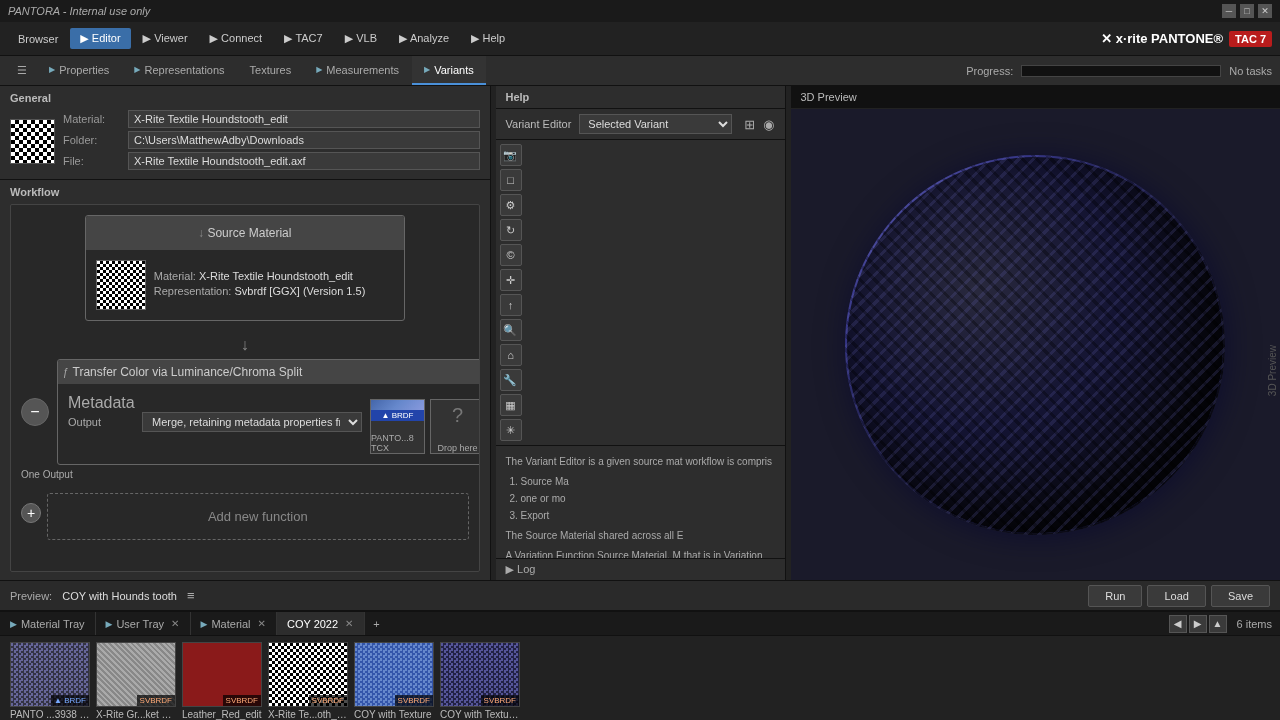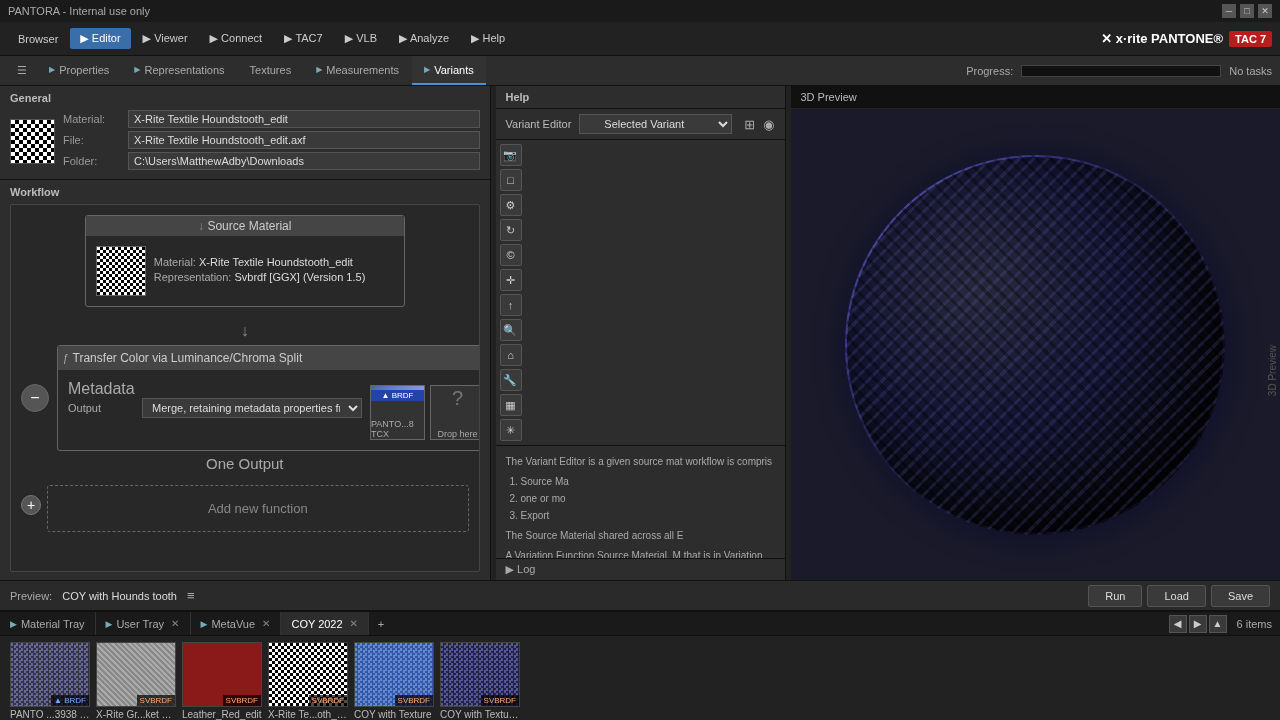--- a/index.html
+++ b/index.html
@@ -1,20 +1,20 @@
 <!DOCTYPE html>
 <html><head>
   <meta charset="utf-8">
   <style>
     * { box-sizing: border-box; margin: 0; padding: 0; }
     body { font-family: Arial, sans-serif; font-size: 11px; background: #2a2a2a; color: #ccc; width: 1280px; height: 720px; overflow: hidden; }
     
     
     .titlebar { background: #1a1a1a; height: 22px; display: flex; align-items: center; padding: 0 8px; justify-content: space-between; }
-    .titlebar-title { font-size: 11px; color: #aaa; }
+    .titlebar-title { font-size: 11px; color: #aaa; font-style: italic; }
     .titlebar-controls { display: flex; gap: 4px; }
     .titlebar-btn { width: 14px; height: 14px; background: #555; border: none; color: #ccc; font-size: 9px; cursor: pointer; display: flex; align-items: center; justify-content: center; }
     
     
     .menubar { background: #222; height: 34px; display: flex; align-items: center; padding: 0 8px; justify-content: space-between; border-bottom: 1px solid #111; }
     .menubar-left { display: flex; align-items: center; gap: 2px; }
     .menu-item { padding: 4px 10px; color: #ccc; cursor: pointer; font-size: 11px; border-radius: 2px; display: flex; align-items: center; gap: 4px; }
     .menu-item.active { background: #3a6ea8; color: #fff; }
     .logo-area { display: flex; align-items: center; gap: 6px; }
     .tac7-badge { background: #b91c1c; color: #fff; font-size: 11px; font-weight: bold; padding: 2px 6px; border-radius: 2px; }
@@ -38,52 +38,52 @@
     .field-value { flex: 1; color: #ddd; font-size: 11px; background: #3a3a3a; padding: 2px 5px; border: 1px solid #555; }
     .material-thumb { width: 45px; height: 45px; background: repeating-conic-gradient(#000 0% 25%, #fff 0% 50%) 0 0 / 8px 8px; border: 1px solid #555; margin-right: 8px; }
     .material-info { flex: 1; }
     
     .workflow-section { padding: 6px 10px; flex: 1; overflow: hidden; }
     
     
     .workflow-canvas { background: #282828; border: 1px solid #444; border-radius: 2px; padding: 10px; height: calc(100% - 20px); overflow: hidden; position: relative; }
     
     .source-material-node { width: 320px; margin: 0 auto 10px; border: 1px solid #666; border-radius: 3px; }
-    .source-material-header { background: #454545; padding: 3px; text-align: center; font-size: 12px; color: #ccc; border-radius: 2px 2px 0 0; }
+    .source-material-header { background: #454545; padding: 10px; text-align: center; font-size: 12px; color: #ccc; border-radius: 2px 2px 0 0; }
     .source-material-body { padding: 10px; display: flex; align-items: center; gap: 8px; }
     .source-thumb { width: 50px; height: 50px; background: repeating-conic-gradient(#000 0% 25%, #fff 0% 50%) 0 0 / 6px 6px; border: 1px solid #666; }
     .source-info { flex: 1; }
     .source-info .row { margin-bottom: 3px; font-size: 11px; }
     .source-info .row .lbl { color: #aaa; }
     .source-info .row .val { color: #ddd; }
     
     .arrow-down { text-align: center; font-size: 16px; color: #888; margin: 5px 0; }
     
     .transform-node { border: 1px solid #666; border-radius: 3px; position: relative; }
     .transform-header { background: #454545; padding: 5px; text-align: center; font-size: 12px; color: #ccc; border-radius: 2px 2px 0 0; display: flex; align-items: center; justify-content: center; gap: 4px; }
     .transform-body { padding: 10px; }
     .minus-btn { width: 24px; height: 24px; background: #555; border: 1px solid #666; border-radius: 50%; color: #fff; font-size: 16px; display: flex; align-items: center; justify-content: center; cursor: pointer; position: absolute; left: -35px; top: 50%; transform: translateY(-50%); }
     .output-row { display: flex; align-items: center; gap: 24px; }
     .output-label { color: #aaa; font-size: 11px; width: 50px; }
     .output-select { background: #3a3a3a; border: 1px solid #555; color: #ddd; font-size: 11px; padding: 2px 5px; width: 220px; }
     .material-slot { width: 55px; height: 55px; border: 1px solid #666; background: #333; display: flex; flex-direction: column; align-items: center; justify-content: center; font-size: 10px; color: #aaa; cursor: pointer; }
-    .slot-label { font-size: 9px; color: #aaa; margin-top: 18px; }
+    .slot-label { font-size: 9px; color: #aaa; margin-top: 12px; }
     .slot-drop { width: 45px; height: 40px; display: flex; align-items: center; justify-content: center; font-size: 20px; color: #777; }
     
-    .one-output { text-align: center; font-size: 15px; color: #aaa; margin: 4px 0; }
+    .one-output { font-size: 10px; color: #aaa; margin: 4px 0; }
     
     .add-function-box { border: 1px dashed #666; border-radius: 3px; padding: 15px; text-align: center; color: #888; font-size: 13px; cursor: pointer; display: flex; align-items: center; justify-content: center; gap: 8px; margin-top: 8px; }
     .plus-btn-small { width: 20px; height: 20px; background: #555; border: 1px solid #777; border-radius: 50%; color: #fff; font-size: 14px; display: flex; align-items: center; justify-content: center; cursor: pointer; }
     
     
     .right-panel { width: 290px; background: #2d2d2d; border-right: 1px solid #111; display: flex; flex-direction: column; }
     .help-header { padding: 5px 10px; font-size: 11px; color: #bbb; border-bottom: 1px solid #111; font-weight: bold; }
     .variant-editor-row { padding: 5px 10px; display: flex; align-items: center; gap: 8px; border-bottom: 1px solid #111; }
     .variant-editor-label { font-size: 11px; color: #bbb; white-space: nowrap; }
-    .variant-select { flex: 1; background: #3a3a3a; border: 1px solid #555; color: #ddd; font-size: 11px; padding: 2px 20px; }
+    .variant-select { flex: 1; background: #3a3a3a; border: 1px solid #555; color: #ddd; font-size: 11px; padding: 2px 4px; }
     .help-text { padding: 8px 10px; font-size: 10px; color: #aaa; line-height: 1.5; overflow: hidden; flex: 1; }
     .help-text ol { padding-left: 15px; }
     .help-text li { margin-bottom: 2px; }
     
     
     .preview-panel { width: 490px; background: #111; display: flex; flex-direction: column; }
     .preview-header { padding: 5px 10px; font-size: 11px; color: #bbb; border-bottom: 1px solid #222; display: flex; align-items: center; justify-content: space-between; }
     .preview-3d { flex: 1; background: #1a1a2a; position: relative; overflow: hidden; display: flex; align-items: center; justify-content: center; }
     
     
@@ -180,26 +180,26 @@
     <div class="general-section">
       <div class="section-header">General</div>
       <div style="display:flex; align-items:center;">
         <div class="material-thumb"></div>
         <div class="material-info">
           <div class="field-row">
             <span class="field-label">Material:</span>
             <span class="field-value">X-Rite Textile Houndstooth_edit</span>
           </div>
           <div class="field-row">
+            <span class="field-label">Folder:</span>
+            <span class="field-value">C:\Users\MatthewAdby\Downloads</span>
+          </div>
+          <div class="field-row">
             <span class="field-label">File:</span>
             <span class="field-value">X-Rite Textile Houndstooth_edit.axf</span>
-          </div>
-          <div class="field-row">
-            <span class="field-label">Folder:</span>
-            <span class="field-value">C:\Users\MatthewAdby\Downloads</span>
           </div>
         </div>
       </div>
     </div>
 
     <div class="workflow-section">
       <div class="section-header">Workflow</div>
       <div class="workflow-canvas">
 
         <div style="display:flex; justify-content:center; margin-bottom:5px;">
@@ -383,21 +383,21 @@
       <span class="arrow-icon">▶</span>
       <span>Material Tray</span>
     </div>
     <div class="tray-tab">
       <span class="arrow-icon">▶</span>
       <span>User Tray</span>
       <span class="close-x">✕</span>
     </div>
     <div class="tray-tab">
       <span class="arrow-icon">▶</span>
-      <span>MetaVue</span>
+      <span>Material</span>
       <span class="close-x">✕</span>
     </div>
     <div class="tray-tab active">
       <span>COY 2022</span>
       <span class="close-x">✕</span>
     </div>
     <div class="tray-tab-add">+</div>
     <div class="tray-nav">
       <div class="tray-nav-btn">◀</div>
       <div class="tray-nav-btn">▶</div>

